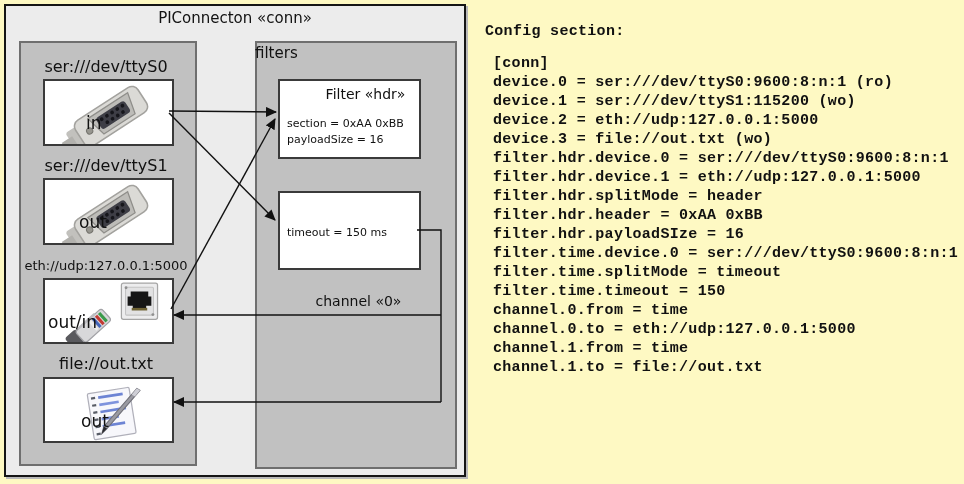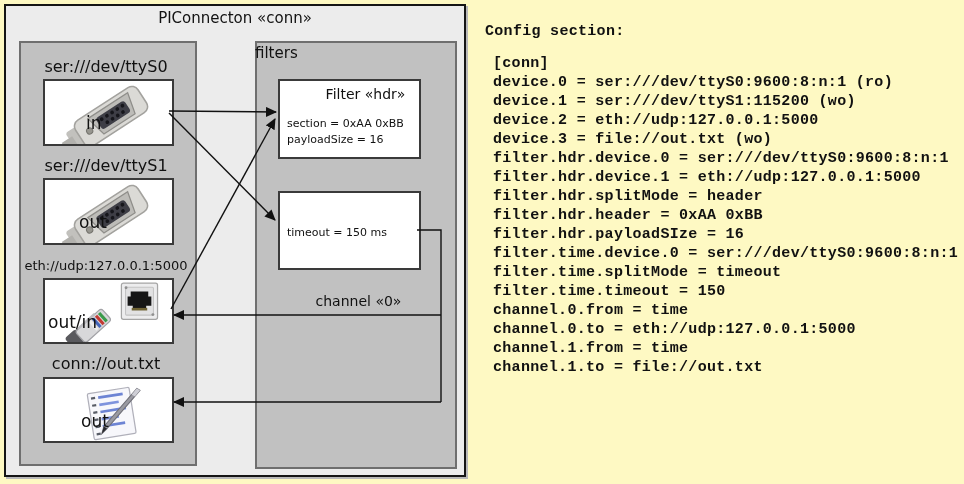--- a/index.html
+++ b/index.html
@@ -120,21 +120,21 @@
         <rect x="50" y="37" width="3" height="11" fill="#c23a33"></rect>
         <rect x="54" y="37" width="3" height="11" fill="#3a9a4a"></rect>
         <rect x="46" y="37" width="3" height="11" fill="#4466bb"></rect>
         <rect x="42" y="37" width="3" height="11" fill="#eeeeee"></rect>
         <rect x="30" y="33.5" width="22" height="2.5" rx="1" fill="#bcbcc0"></rect>
       </g>
     </svg>
     <span class="port" style="left:3px">out/in</span>
   </div>
 
-  <div class="abs dev-label" style="top:356px">conn://out.txt</div>
+  <div class="abs dev-label" style="top:356px">file://out.txt</div>
   <div class="abs dev-box" style="top:377px;height:62px">
     <svg class="dev-icon" viewBox="0 0 123 58">
       <g transform="rotate(-9 64 32)">
         <rect x="44" y="10" width="41" height="45" rx="1.5" fill="#f7f7fb" stroke="#b0b0ba" stroke-width="1.2"></rect>
         <rect x="47" y="14" width="4" height="2.2" fill="#585c66"></rect>
           <rect x="47" y="21" width="4" height="2.2" fill="#585c66"></rect>
         <rect x="47" y="28" width="4" height="2.2" fill="#585c66"></rect>
           <rect x="47" y="35" width="4" height="2.2" fill="#585c66"></rect>
         <rect x="47" y="42" width="4" height="2.2" fill="#585c66"></rect>
           <rect x="47" y="49" width="4" height="2.2" fill="#585c66"></rect>

